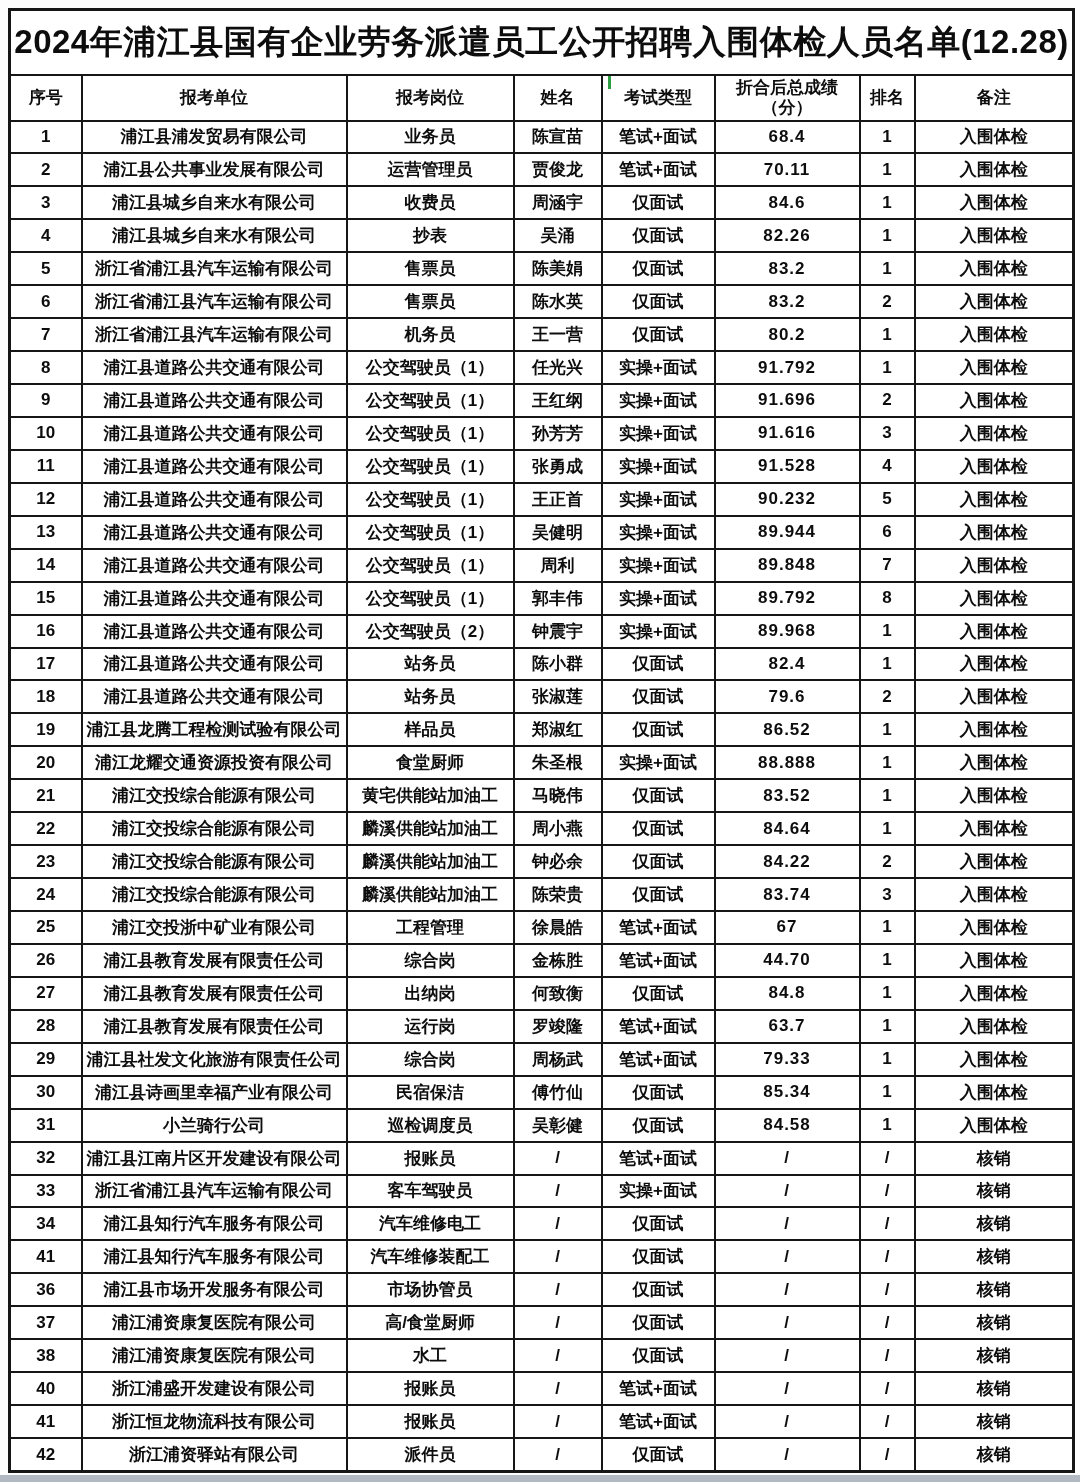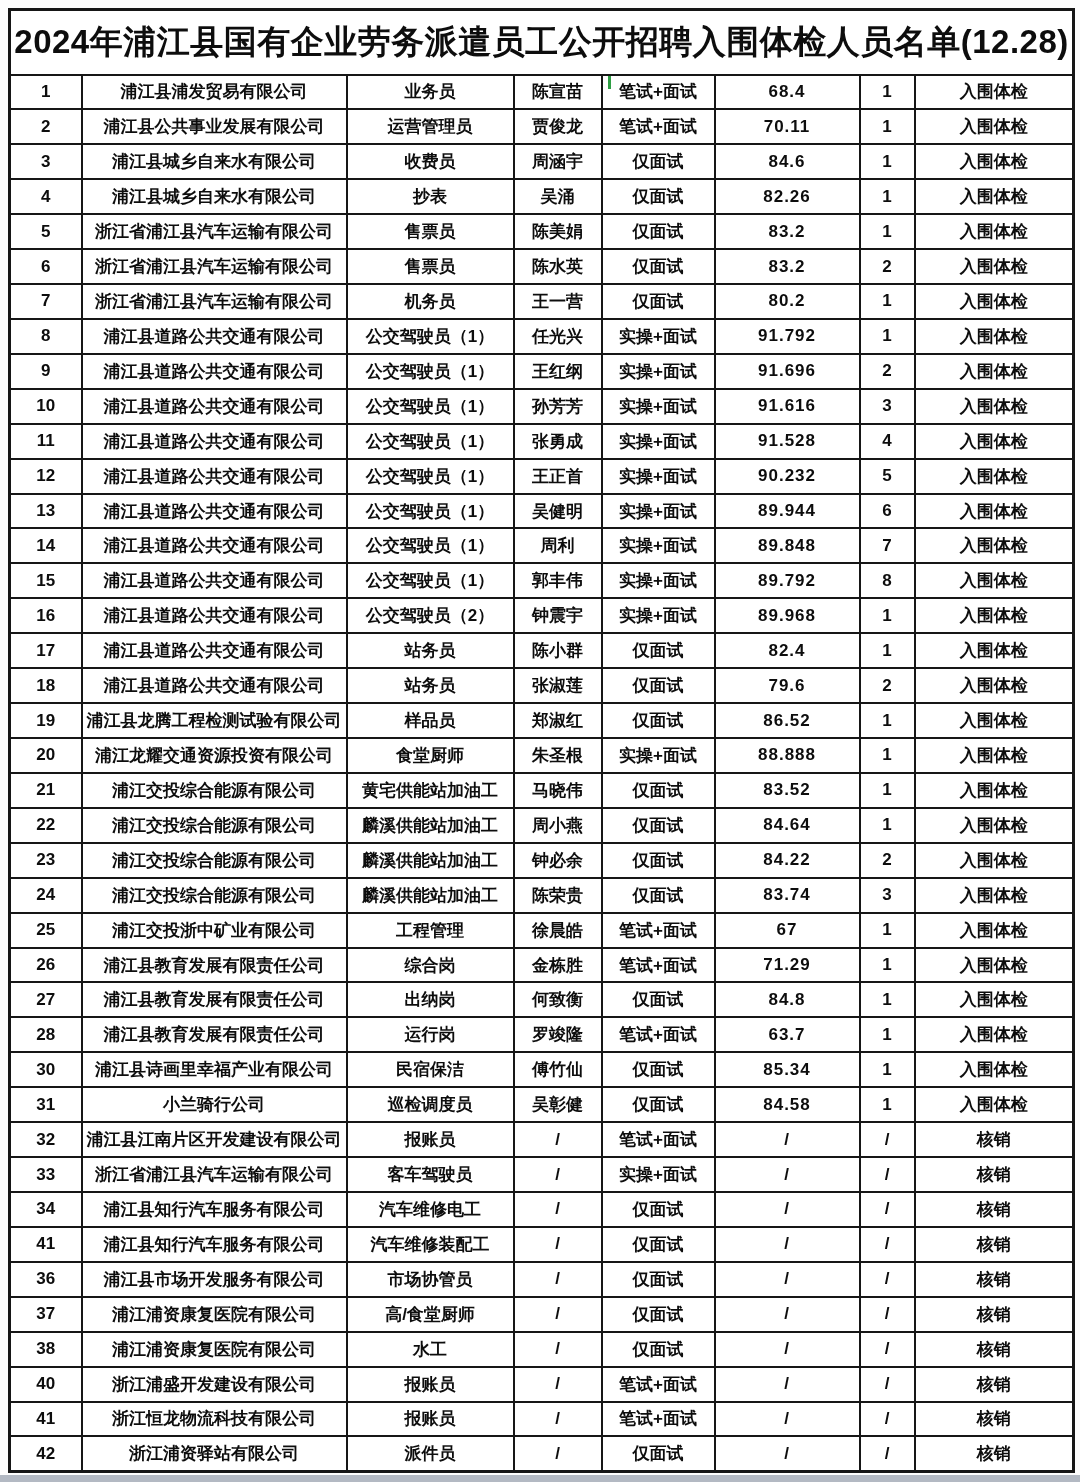--- a/index.html
+++ b/index.html
@@ -86,20 +86,30 @@
       <col style="width:88px">
       <col style="width:113px">
       <col style="width:145px">
       <col style="width:55px">
       <col style="width:159px">
     </colgroup>
     <thead>
       <tr class="title-row">
         <th colspan="8">2024年浦江县国有企业劳务派遣员工公开招聘入围体检人员名单(12.28)</th>
       </tr>
+      <tr class="header-row">
+          <th>序号</th>
+          <th>报考单位</th>
+          <th>报考岗位</th>
+          <th>姓名</th>
+          <th>考试类型</th>
+          <th>折合后总成绩（分）</th>
+          <th>排名</th>
+          <th>备注</th>
+        </tr>
     </thead>
     <tbody>
         <tr>
           <td class="cell-no">1</td>
           <td class="cell-unit">浦江县浦发贸易有限公司</td>
           <td class="cell-position">业务员</td>
           <td class="cell-name">陈宣苗</td>
           <td class="cell-exam_type">笔试+面试</td>
           <td class="cell-score">68.4</td>
           <td class="cell-rank">1</td>
@@ -344,41 +354,51 @@
           <td class="cell-score">67</td>
           <td class="cell-rank">1</td>
           <td class="cell-remark">入围体检</td>
         </tr>
         <tr>
           <td class="cell-no">26</td>
           <td class="cell-unit">浦江县教育发展有限责任公司</td>
           <td class="cell-position">综合岗</td>
           <td class="cell-name">金栋胜</td>
           <td class="cell-exam_type">笔试+面试</td>
-          <td class="cell-score">71.29</td>
+          <td class="cell-score">44.70</td>
           <td class="cell-rank">1</td>
           <td class="cell-remark">入围体检</td>
         </tr>
         <tr>
           <td class="cell-no">27</td>
           <td class="cell-unit">浦江县教育发展有限责任公司</td>
           <td class="cell-position">出纳岗</td>
           <td class="cell-name">何致衡</td>
           <td class="cell-exam_type">仅面试</td>
           <td class="cell-score">84.8</td>
           <td class="cell-rank">1</td>
           <td class="cell-remark">入围体检</td>
         </tr>
         <tr>
           <td class="cell-no">28</td>
           <td class="cell-unit">浦江县教育发展有限责任公司</td>
           <td class="cell-position">运行岗</td>
           <td class="cell-name">罗竣隆</td>
           <td class="cell-exam_type">笔试+面试</td>
           <td class="cell-score">63.7</td>
+          <td class="cell-rank">1</td>
+          <td class="cell-remark">入围体检</td>
+        </tr>
+        <tr>
+          <td class="cell-no">29</td>
+          <td class="cell-unit">浦江县社发文化旅游有限责任公司</td>
+          <td class="cell-position">综合岗</td>
+          <td class="cell-name">周杨武</td>
+          <td class="cell-exam_type">笔试+面试</td>
+          <td class="cell-score">79.33</td>
           <td class="cell-rank">1</td>
           <td class="cell-remark">入围体检</td>
         </tr>
         <tr>
           <td class="cell-no">30</td>
           <td class="cell-unit">浦江县诗画里幸福产业有限公司</td>
           <td class="cell-position">民宿保洁</td>
           <td class="cell-name">傅竹仙</td>
           <td class="cell-exam_type">仅面试</td>
           <td class="cell-score">85.34</td>

